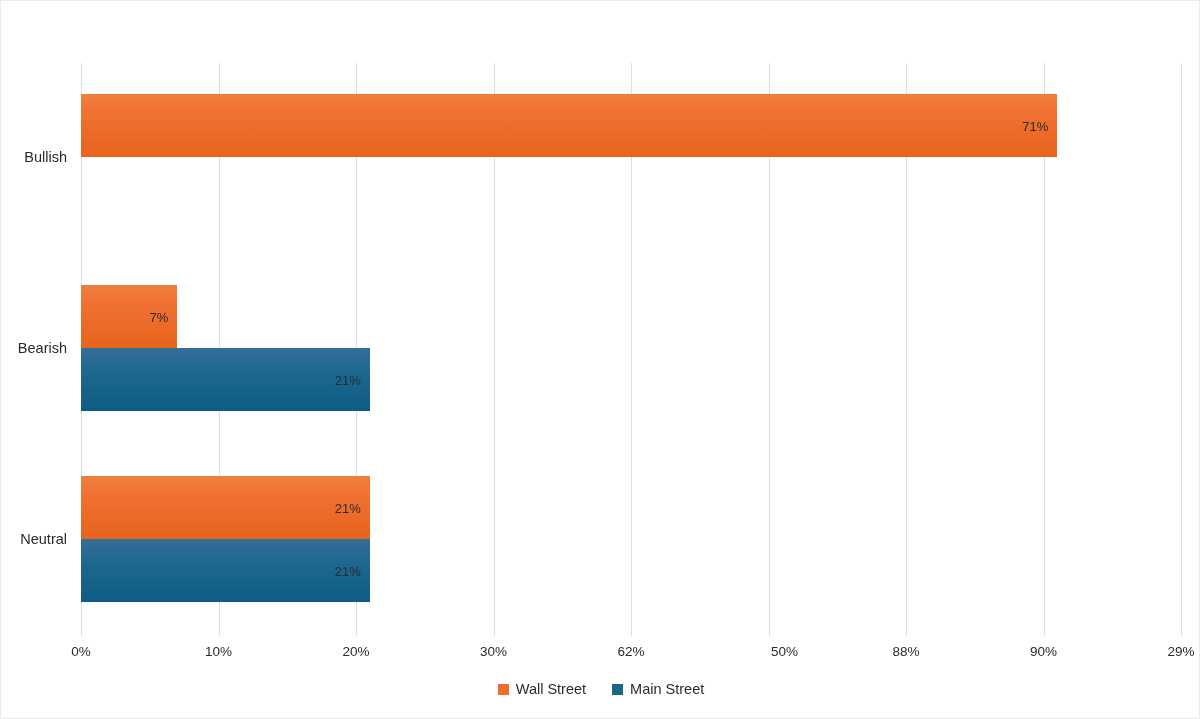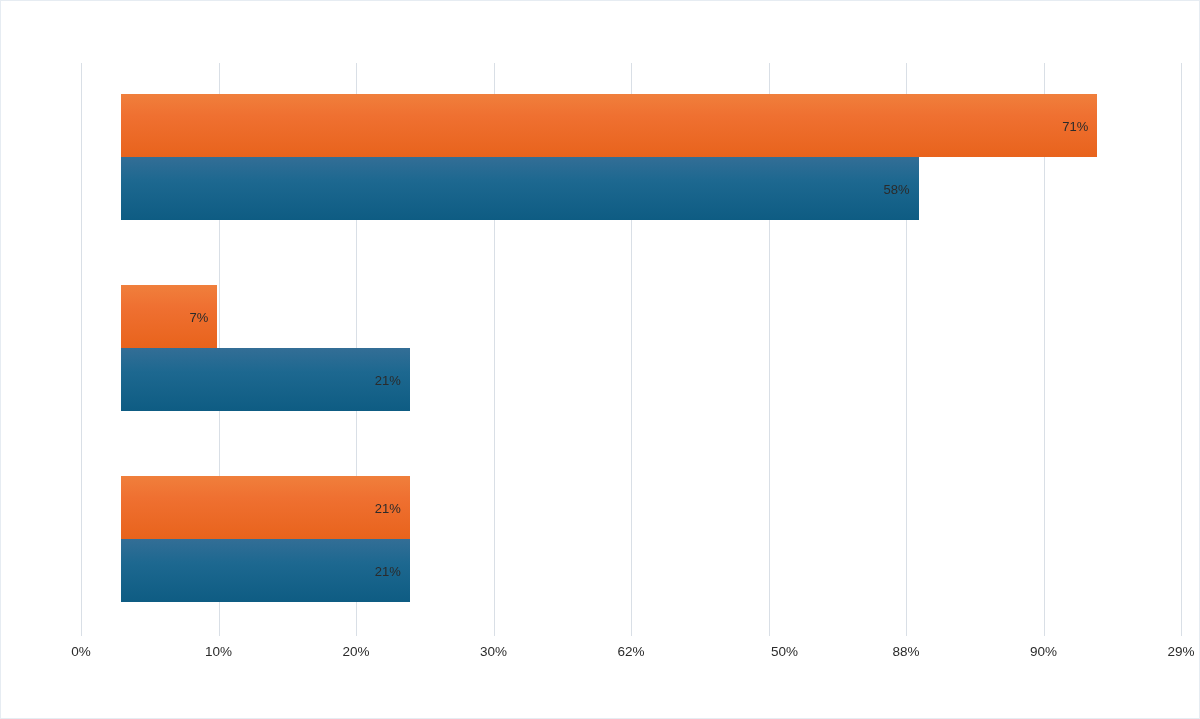--- a/index.html
+++ b/index.html
@@ -58,21 +58,20 @@
   .bar-group {
     position: absolute;
     left: 0;
     width: 100%;
   }
   .bar {
     position: absolute;
     left: 0;
     height: 63px;
     box-sizing: border-box;
-    margin-left: 40px;
   }
   .bar-wall {
     background: linear-gradient(180deg, #f07f3c 0%, #ef7031 35%, #e8631c 100%);
   }
   .bar-main {
     background: linear-gradient(180deg, #336e96 0%, #1d6890 38%, #0e5c83 100%);
   }
   .bar-label {
     position: absolute;
     right: 9px;
@@ -159,50 +158,64 @@
       <div class="gridline" style="left: 412.5px;"></div>
       <div class="gridline" style="left: 550px;"></div>
       <div class="gridline" style="left: 687.5px;"></div>
       <div class="gridline" style="left: 825px;"></div>
       <div class="gridline" style="left: 962.5px;"></div>
       <div class="gridline" style="left: 1100px;"></div>
       <div class="bar-group" style="top: 31px; height: 126px;">
         <div class="bar bar-wall" style="top: 0px; width: 976.25px;">
           <span class="bar-label">71%</span>
         </div>
-        <div class="bar bar-main" style="top: 63px; width: 797.5px;">
-          <span class="bar-label">58%</span>
-        </div>
       </div>
       <div class="bar-group" style="top: 222px; height: 126px;">
         <div class="bar bar-wall" style="top: 0px; width: 96.25px;">
           <span class="bar-label">7%</span>
         </div>
         <div class="bar bar-main" style="top: 63px; width: 288.75px;">
           <span class="bar-label">21%</span>
         </div>
       </div>
       <div class="bar-group" style="top: 413px; height: 126px;">
         <div class="bar bar-wall" style="top: 0px; width: 288.75px;">
           <span class="bar-label">21%</span>
         </div>
         <div class="bar bar-main" style="top: 63px; width: 288.75px;">
           <span class="bar-label">21%</span>
         </div>
       </div>
     </div>
 
+  <div id="y-axis-labels">
+
+  <div class="cat-label" style="top: 94px;">Bullish</div>
+      <div class="cat-label" style="top: 285px;">Bearish</div>
+      <div class="cat-label" style="top: 476px;">Neutral</div>
+    </div>
 
   <div id="x-axis-labels">
 
   <div class="x-tick" style="left: 0px;">0%</div>
       <div class="x-tick" style="left: 137.5px;">10%</div>
       <div class="x-tick" style="left: 275px;">20%</div>
       <div class="x-tick" style="left: 412.5px;">30%</div>
       <div class="x-tick" style="left: 550px;">62%</div>
       <div class="x-tick" style="left: 687.5px; margin-left: 16px;">50%</div>
       <div class="x-tick" style="left: 825px;">88%</div>
       <div class="x-tick" style="left: 962.5px;">90%</div>
       <div class="x-tick" style="left: 1100px;">29%</div>
     </div>
 
+  <div id="legend">
+
+  <div class="legend-item">
+        <span class="legend-swatch" style="background: rgb(237, 111, 46);"></span>
+        <span class="legend-text">Wall Street</span>
+      </div>
+      <div class="legend-item">
+        <span class="legend-swatch" style="background: rgb(26, 102, 137);"></span>
+        <span class="legend-text">Main Street</span>
+      </div>
+    </div>
 
 </div>
 
 </body></html>

